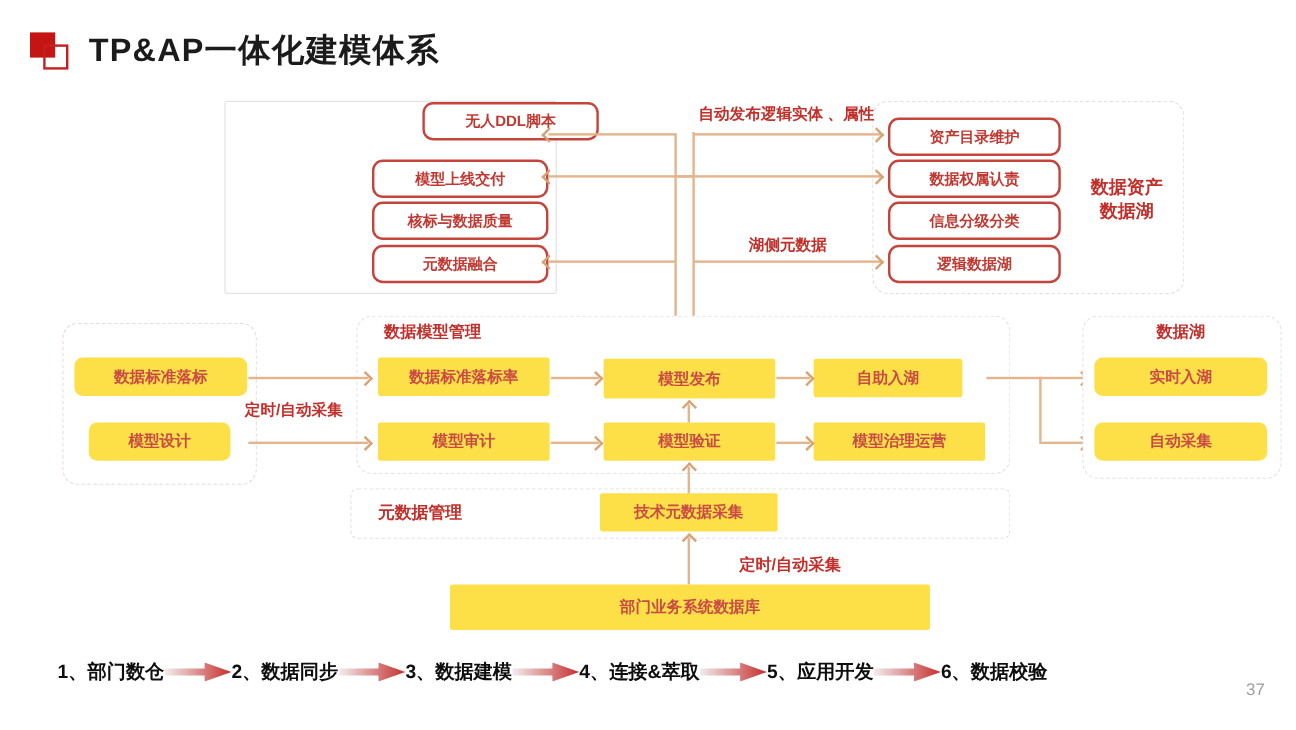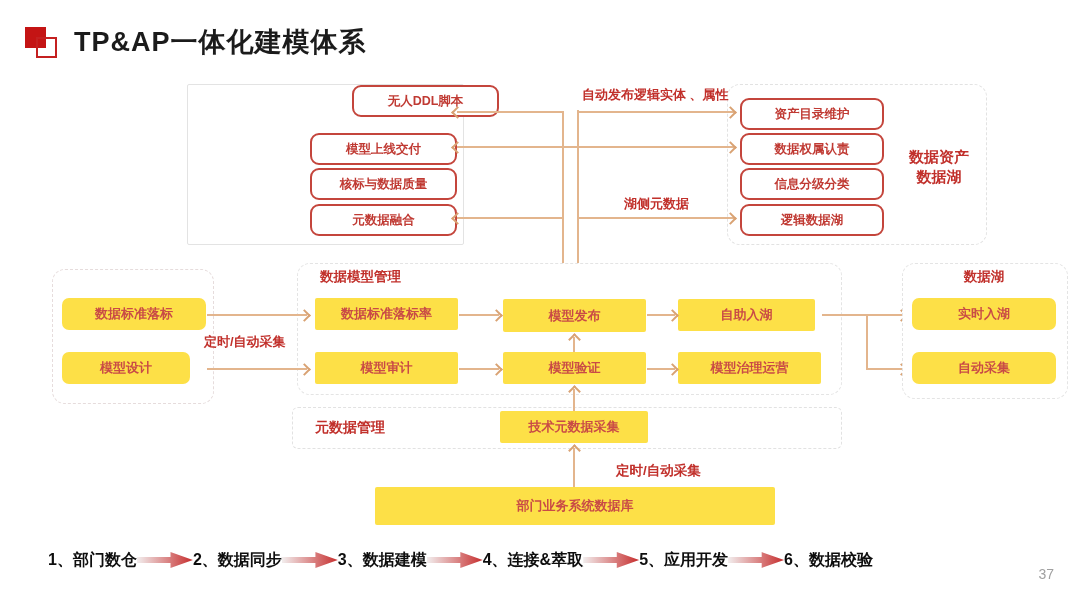--- a/index.html
+++ b/index.html
@@ -83,30 +83,30 @@
 
   <div class="hl" style="left:578px;top:111px;width:156px;"></div>
   <div class="chv r" style="left:726px;top:108px;"></div>
   <div class="hl" style="left:563px;top:146px;width:171px;"></div>
   <div class="chv r" style="left:726px;top:143px;"></div>
   <div class="hl" style="left:578px;top:217px;width:156px;"></div>
   <div class="chv r" style="left:726px;top:214px;"></div>
 
   <div class="dashbox" style="left:52px;top:269px;width:160px;height:133px;border-color:#e6dcdc;"></div>
   <div class="pbox rd" style="left:62px;top:298px;width:144px;height:32px;">数据标准落标</div>
-  <div class="pbox rd" style="left:62px;top:352px;width:128px;height:32px;">模型设计</div>
+  <div class="pbox rd" style="left:74px;top:352px;width:118px;height:32px;">模型设计</div>
   <div class="redlab" style="left:204px;top:333px;">定时/自动采集</div>
 
   <div class="dashbox" style="left:297px;top:263px;width:543px;height:130px;border-color:#e4e4e4;"></div>
   <div class="redlab" style="left:320px;top:268px;font-size:13.5px;">数据模型管理</div>
   <div class="pbox" style="left:315px;top:298px;width:143px;height:32px;">数据标准落标率</div>
   <div class="pbox" style="left:315px;top:352px;width:143px;height:32px;">模型审计</div>
   <div class="pbox" style="left:503px;top:299px;width:143px;height:33px;">模型发布</div>
   <div class="pbox" style="left:503px;top:352px;width:143px;height:32px;">模型验证</div>
-  <div class="pbox" style="left:678px;top:299px;width:137px;height:32px;">自助入湖</div>
+  <div class="pbox" style="left:678px;top:299px;width:124px;height:32px;">自助入湖</div>
   <div class="pbox" style="left:678px;top:352px;width:143px;height:32px;">模型治理运营</div>
 
   <div class="hl" style="left:207px;top:314px;width:100px;"></div>
   <div class="chv r" style="left:300px;top:311px;"></div>
   <div class="hl" style="left:207px;top:368px;width:100px;"></div>
   <div class="chv r" style="left:300px;top:365px;"></div>
   <div class="hl" style="left:459px;top:314px;width:40px;"></div>
   <div class="chv r" style="left:492px;top:311px;"></div>
   <div class="hl" style="left:459px;top:368px;width:40px;"></div>
   <div class="chv r" style="left:492px;top:365px;"></div>

